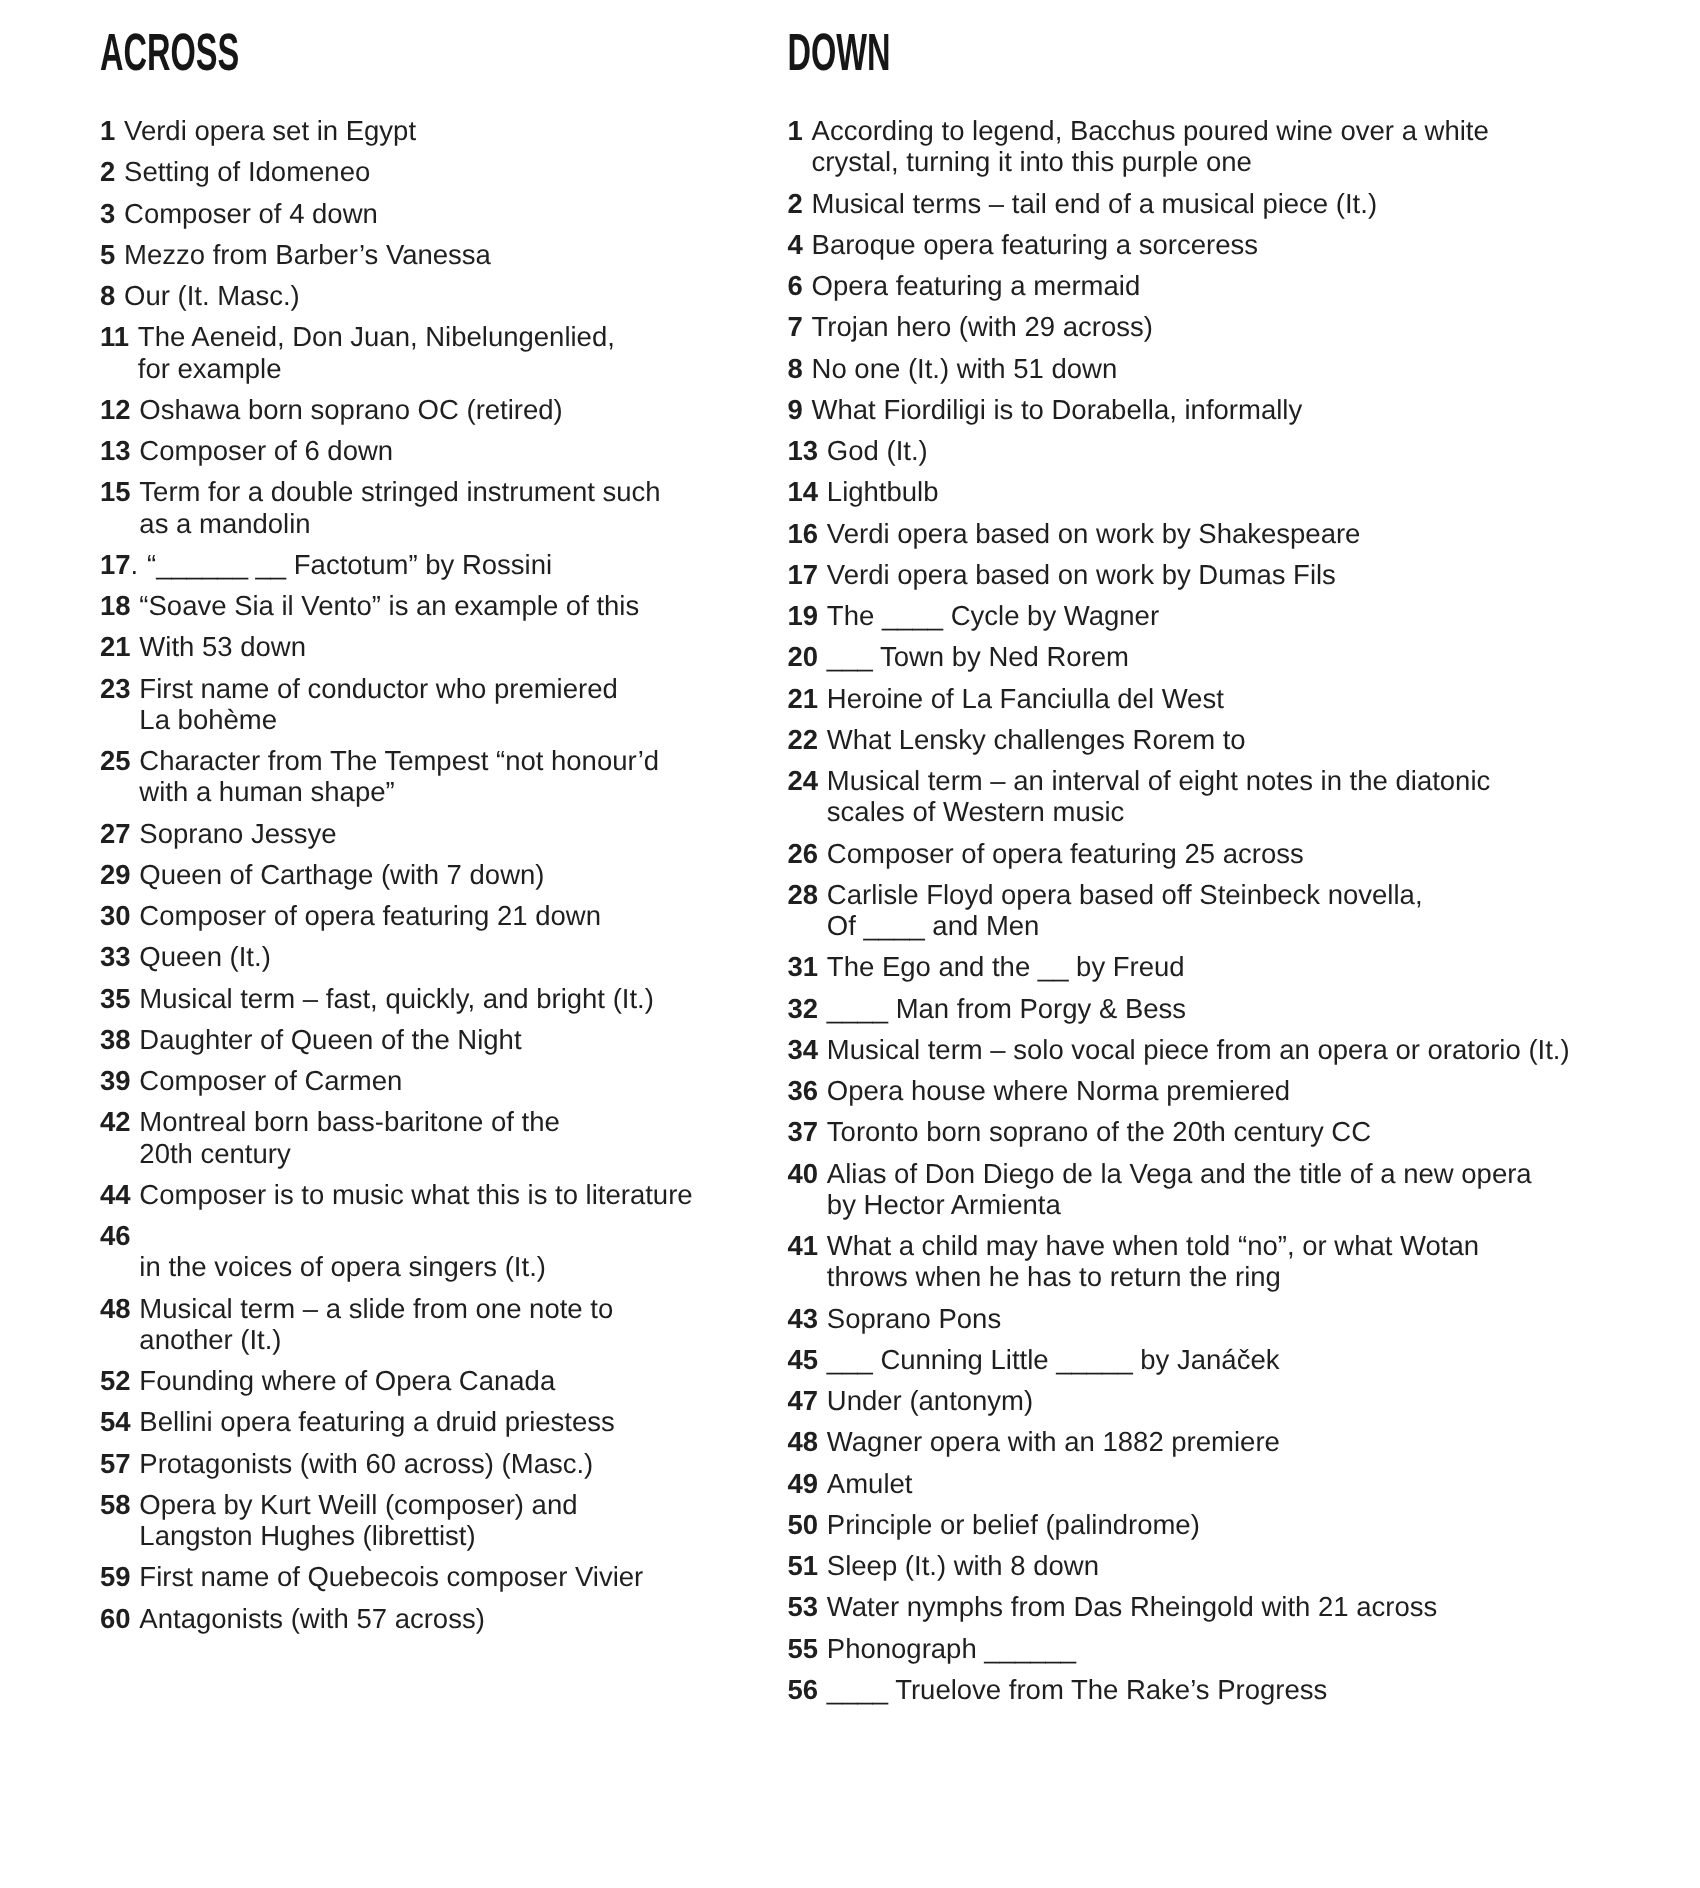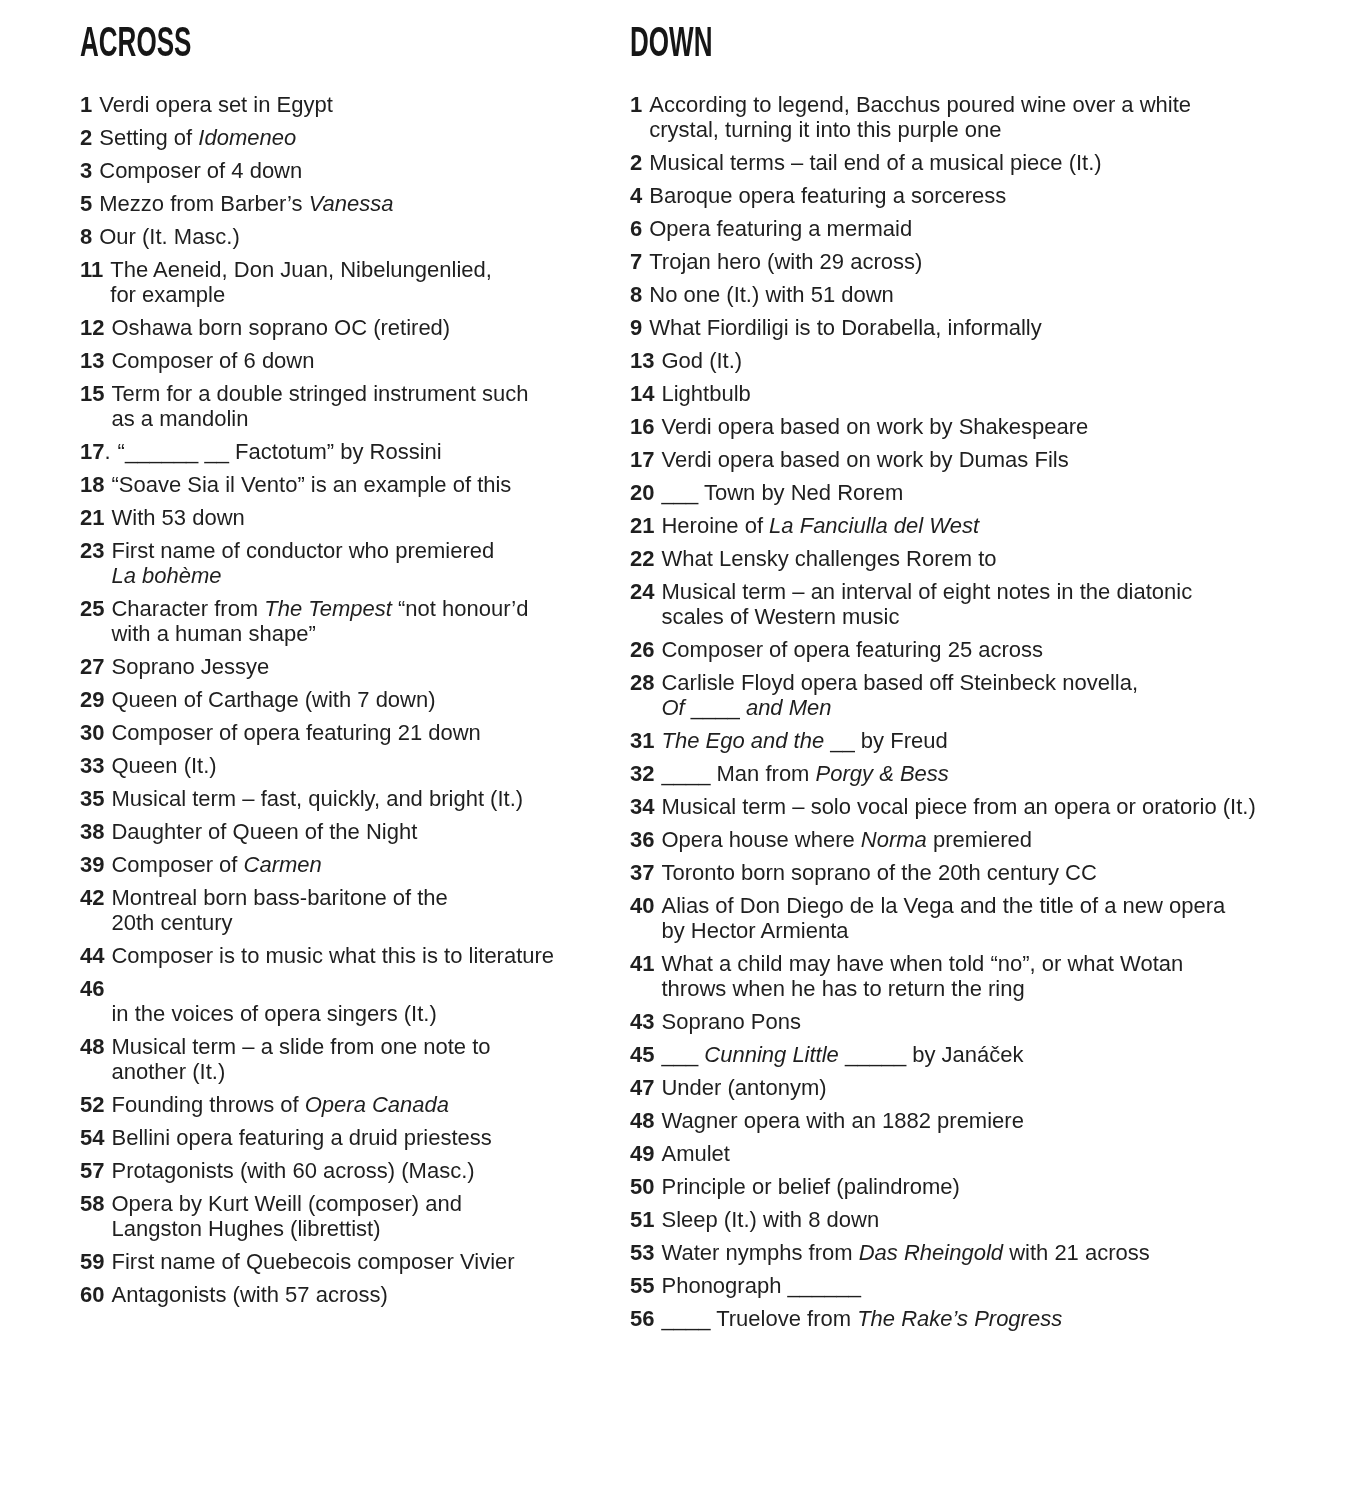--- a/index.html
+++ b/index.html
@@ -33,21 +33,21 @@
     display: grid;
     grid-template-columns: auto 1fr;
     column-gap: 7px;
     font-size: 22px;
     line-height: 25px;
     margin: 0 0 8px 0;
   }
   .clue-num { font-weight: 700; white-space: nowrap; }
   .clue-num .num-suffix { font-weight: 400; }
   .clue-text { font-weight: 400; }
-  .it { font-style: italic; }
+  .it { }
 </style>
 </head>
 <body>
 
 <div class="page">
   <section class="col-across">
     <h2 class="section-header">ACROSS</h2>
     <ol class="clue-list">
         <li class="clue">
           <span class="clue-num">1</span>
@@ -144,21 +144,21 @@
         <li class="clue">
           <span class="clue-num">46</span>
           <span class="clue-text"><br><span>in the voices of opera singers (It.)</span></span>
         </li>
         <li class="clue">
           <span class="clue-num">48</span>
           <span class="clue-text"><span>Musical term – a slide from one note to</span><br><span>another (It.)</span></span>
         </li>
         <li class="clue">
           <span class="clue-num">52</span>
-          <span class="clue-text"><span>Founding throws of </span><span class="it">Opera Canada</span></span>
+          <span class="clue-text"><span>Founding where of </span><span class="it">Opera Canada</span></span>
         </li>
         <li class="clue">
           <span class="clue-num">54</span>
           <span class="clue-text"><span>Bellini opera featuring a druid priestess</span></span>
         </li>
         <li class="clue">
           <span class="clue-num">57</span>
           <span class="clue-text"><span>Protagonists (with 60 across) (Masc.)</span></span>
         </li>
         <li class="clue">
@@ -216,20 +216,24 @@
         </li>
         <li class="clue">
           <span class="clue-num">16</span>
           <span class="clue-text"><span>Verdi opera based on work by Shakespeare</span></span>
         </li>
         <li class="clue">
           <span class="clue-num">17</span>
           <span class="clue-text"><span>Verdi opera based on work by Dumas Fils</span></span>
         </li>
         <li class="clue">
+          <span class="clue-num">19</span>
+          <span class="clue-text"><span>The ____ Cycle by Wagner</span></span>
+        </li>
+        <li class="clue">
           <span class="clue-num">20</span>
           <span class="clue-text"><span>___ Town by Ned Rorem</span></span>
         </li>
         <li class="clue">
           <span class="clue-num">21</span>
           <span class="clue-text"><span>Heroine of </span><span class="it">La Fanciulla del West</span></span>
         </li>
         <li class="clue">
           <span class="clue-num">22</span>
           <span class="clue-text"><span>What Lensky challenges Rorem to</span></span>

